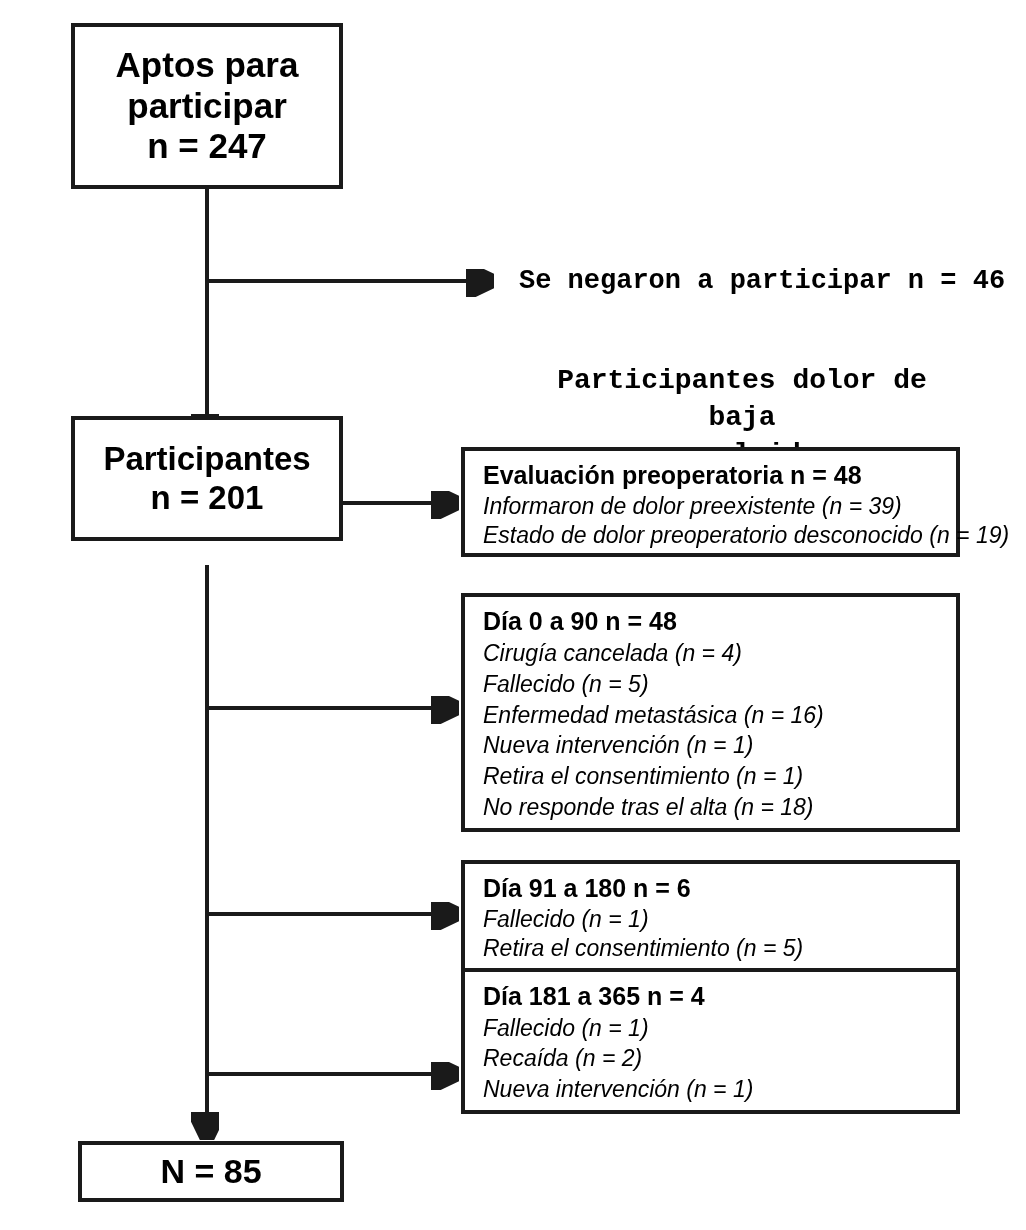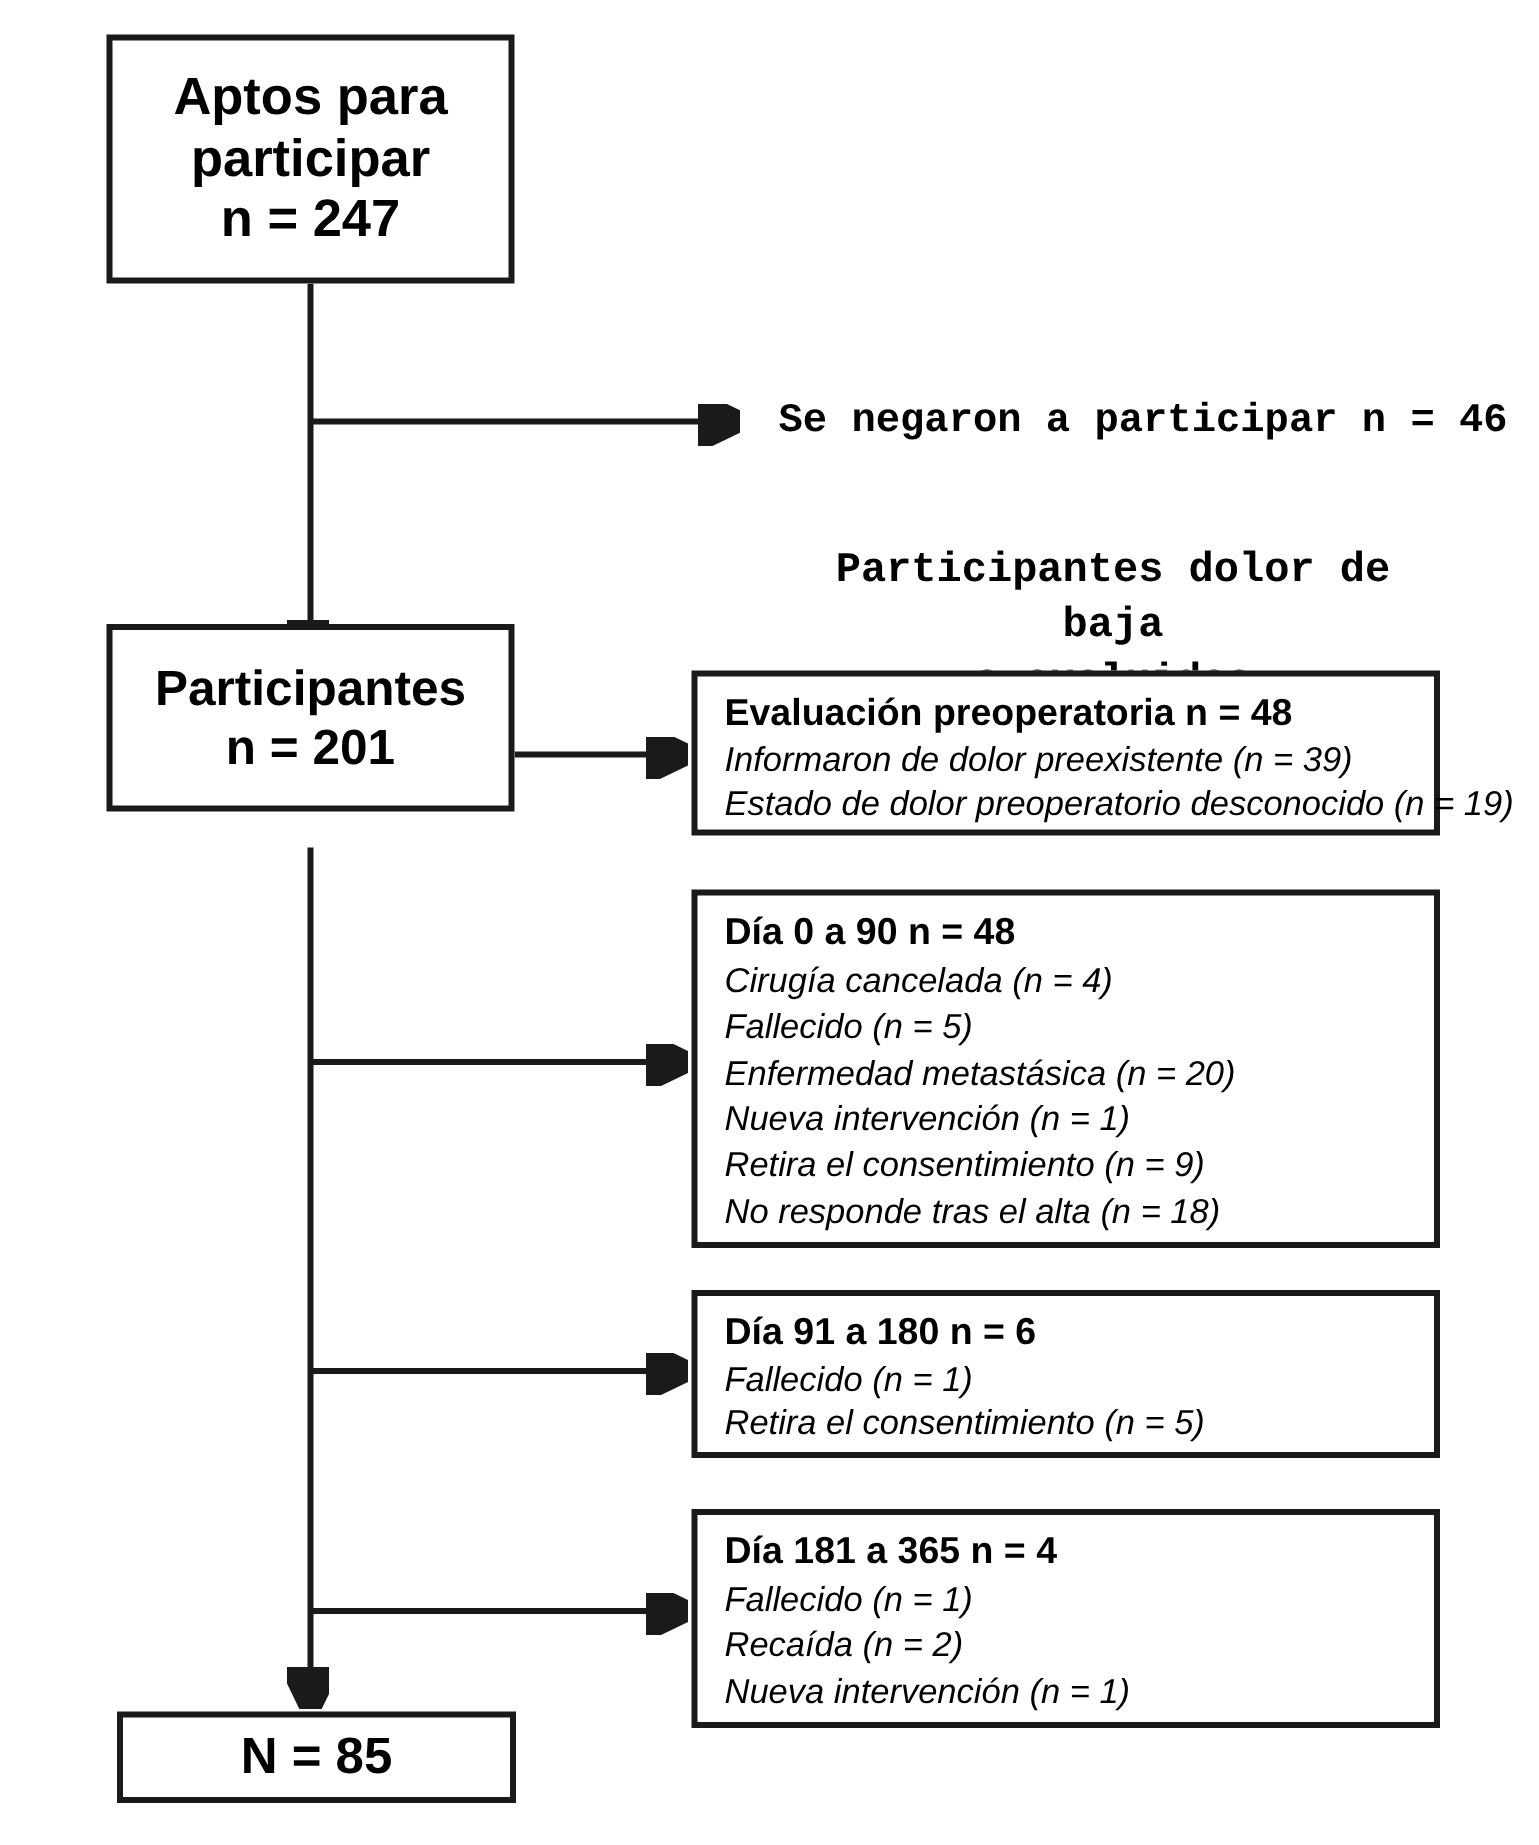--- a/index.html
+++ b/index.html
@@ -151,32 +151,32 @@
   <div class="node-box excl-box" style="left:461px; top:447px; width:499px; height:110px;">
     <div class="excl-heading">Evaluación preoperatoria n = 48</div>
     <div class="excl-reason">Informaron de dolor preexistente (n = 39)</div>
     <div class="excl-reason">Estado de dolor preoperatorio desconocido (n = 19)</div>
   </div>
 
   <div class="node-box excl-box" style="left:461px; top:593px; width:499px; height:239px;">
     <div class="excl-heading">Día 0 a 90 n = 48</div>
     <div class="excl-reason">Cirugía cancelada (n = 4)</div>
     <div class="excl-reason">Fallecido (n = 5)</div>
-    <div class="excl-reason">Enfermedad metastásica (n = 20)</div>
+    <div class="excl-reason">Enfermedad metastásica (n = 16)</div>
     <div class="excl-reason">Nueva intervención (n = 1)</div>
-    <div class="excl-reason">Retira el consentimiento (n = 9)</div>
+    <div class="excl-reason">Retira el consentimiento (n = 1)</div>
     <div class="excl-reason">No responde tras el alta (n = 18)</div>
   </div>
 
   <div class="node-box excl-box" style="left:461px; top:860px; width:499px; height:112px;">
     <div class="excl-heading">Día 91 a 180 n = 6</div>
     <div class="excl-reason">Fallecido (n = 1)</div>
     <div class="excl-reason">Retira el consentimiento (n = 5)</div>
   </div>
 
-  <div class="node-box excl-box" style="left:461px; top:1006px; width:499px; height:146px;">
+  <div class="node-box excl-box" style="left:461px; top:968px; width:499px; height:146px;">
     <div class="excl-heading">Día 181 a 365 n = 4</div>
     <div class="excl-reason">Fallecido (n = 1)</div>
     <div class="excl-reason">Recaída (n = 2)</div>
     <div class="excl-reason">Nueva intervención (n = 1)</div>
   </div>
 
 </div>
 
 </body></html>

